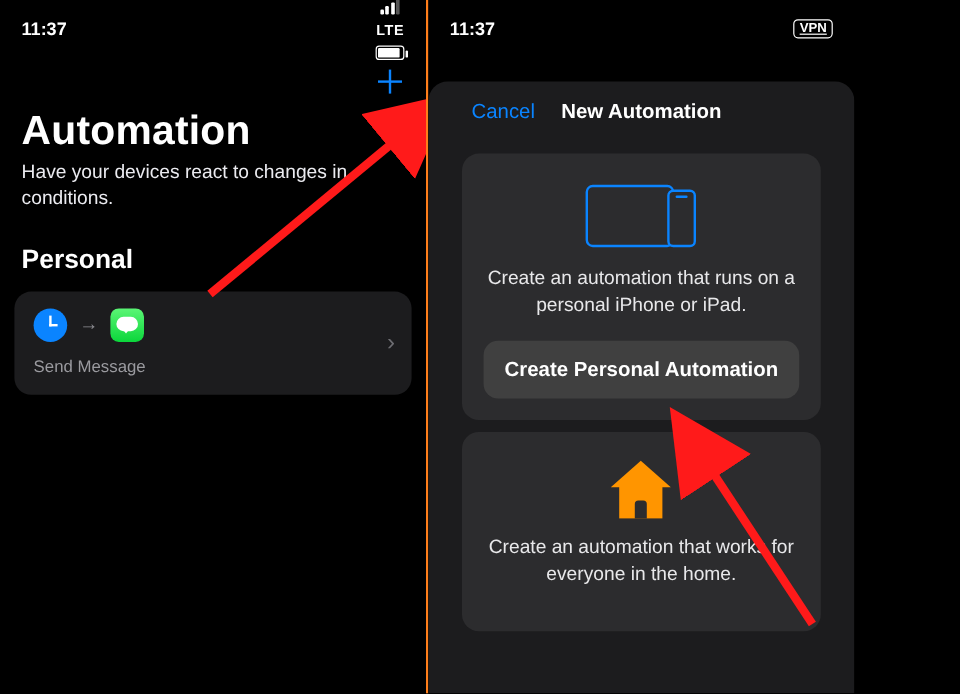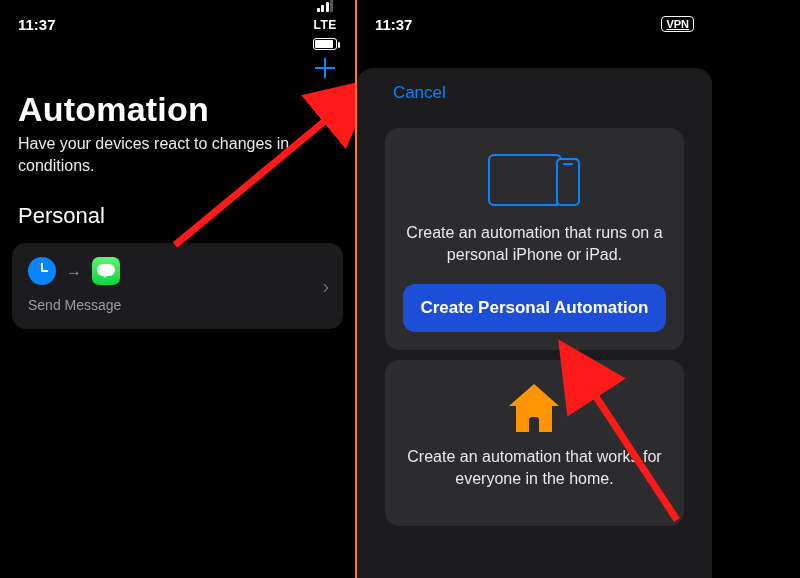--- a/index.html
+++ b/index.html
@@ -104,21 +104,21 @@
     letter-spacing: 0.2px;
   }
   .subtitle {
     color: #ebebf0;
     font-size: 16px;
     line-height: 22px;
     margin-top: 4px;
   }
   .section-label {
     font-size: 22px;
-    font-weight: 400;
+    font-weight: 700;
     margin-top: 26px;
   }
   .card {
     background: #1c1c1e;
     border-radius: 14px;
     margin: 14px 12px 0 12px;
     padding: 14px 16px 16px 16px;
     position: relative;
   }
   .icon-row {
@@ -207,21 +207,21 @@
     width:10px; height:2px; background:#0a84ff; border-radius:2px;
   }
   .option-desc {
     color:#e8e8ea; font-size:16px; line-height:22px; margin-bottom:18px;
   }
   .btn {
     display:block; width:100%;
     border-radius:12px; padding:14px 0;
     font-size:17px; font-weight:600; color:#fff; border:none;
   }
-  .btn-blue { background:#1d4ed8; }
+  .btn-blue { background:#404040; }
   .btn-orange { background:#ff9500; }
 
   .house-illus {
     display:flex; justify-content:center; margin-bottom:14px; height:50px; align-items:flex-end;
   }
   .house {
     width:50px; height:48px; position:relative;
   }
   .house-roof {
     position:absolute; top:0; left:0;
@@ -300,20 +300,21 @@
     <div class="statusbar">
       <span>11:37</span>
       <span class="status-right">
         <span class="vpn-badge">VPN</span>
       </span>
     </div>
 
     <div class="sheet">
       <div class="sheet-header">
         <span class="cancel">Cancel</span>
+        <span class="sheet-title">New Automation</span>
       </div>
 
       <div class="option-card">
         <div class="devices-illus">
           <div class="ipad-rect"></div>
           <div class="iphone-rect"></div>
         </div>
         <div class="option-desc">Create an automation that runs on a personal iPhone or iPad.</div>
         <button class="btn btn-blue">Create Personal Automation</button>
       </div>

